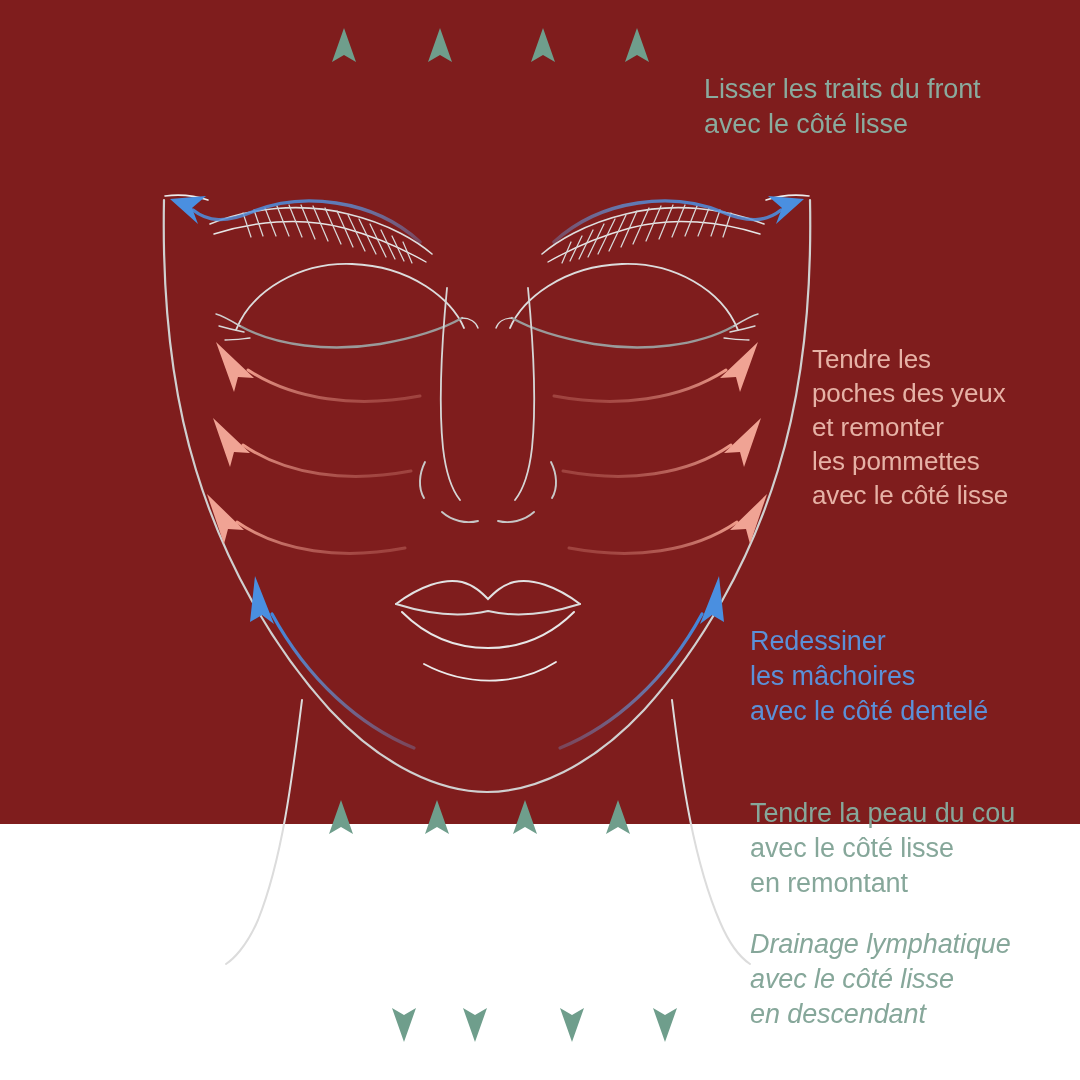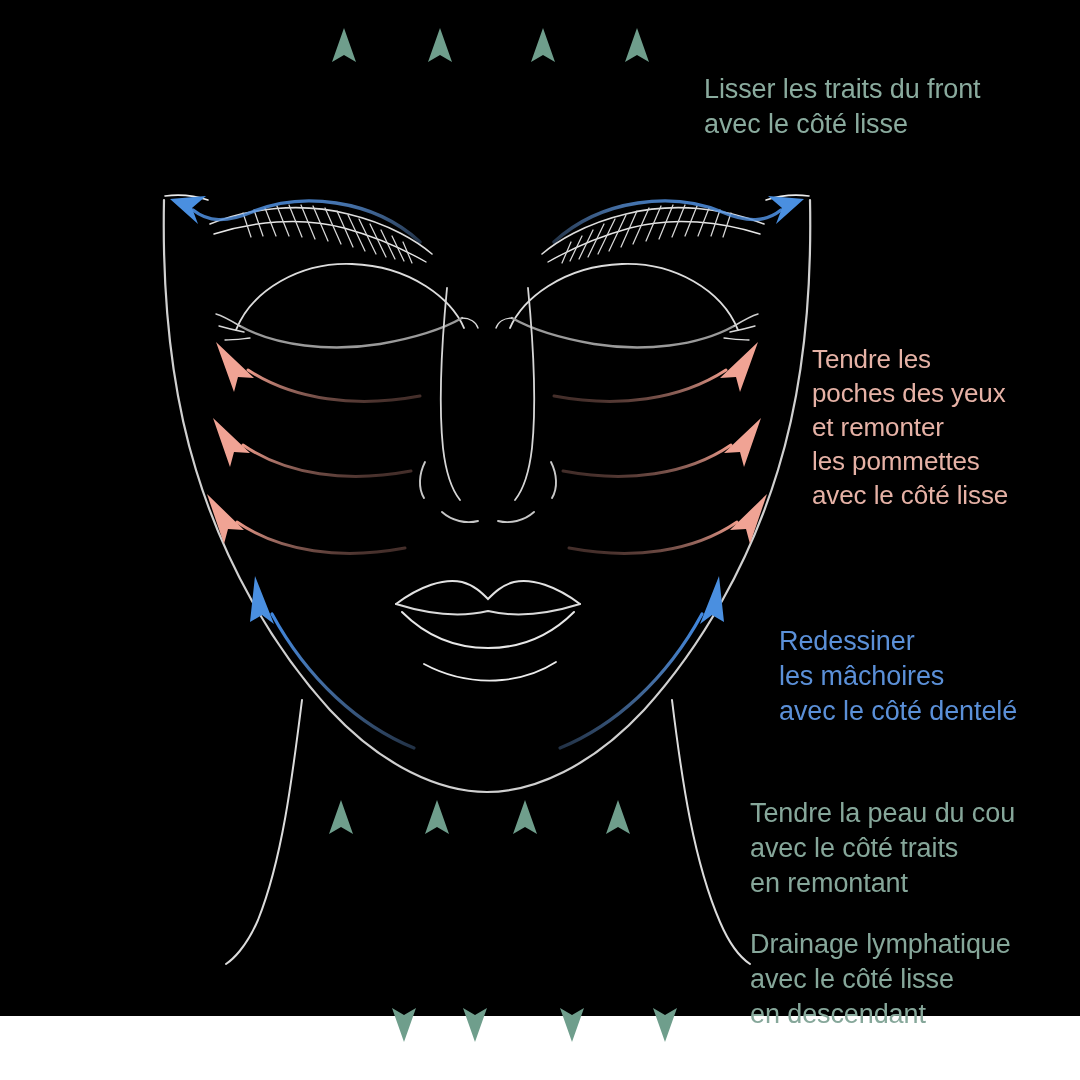--- a/index.html
+++ b/index.html
@@ -9,22 +9,22 @@
   }
   body {
     width: 1080px;
     height: 1080px;
     font-family: "Liberation Sans", sans-serif;
     overflow: hidden;
   }
   #stage {
     position: relative;
     width: 1080px;
-    height: 1016px;
-    background: #000000;
+    height: 824px;
+    background: #7f1d1d;
   }
   #diagram {
     position: absolute;
     left: 0;
     top: 0;
     width: 1080px;
     height: 1080px;
   }
   .caption {
     position: absolute;
@@ -46,35 +46,35 @@
     font-size: 26px;
     color: #e6b2a6;
     line-height: 1.31;
   }
   .cap-jaw {
     left: 750px;
     top: 624px;
     font-size: 27px;
     color: #5b90d8;
     line-height: 1.30;
-    margin-left: 29px;
   }
   .cap-neck-up {
     left: 750px;
     top: 796px;
     font-size: 27px;
     color: #86a79a;
     line-height: 1.30;
   }
   .cap-neck-down {
     left: 750px;
     top: 927px;
     font-size: 27px;
     color: #86a79a;
     line-height: 1.30;
+    font-style: italic;
   }
 </style>
 </head>
 <body>
 
 <div id="stage">
 
   <svg id="diagram" viewBox="0 0 1080 1080" xmlns="http://www.w3.org/2000/svg">
 
     <defs>
@@ -328,20 +328,20 @@
 poches des yeux
 et remonter
 les pommettes
 avec le côté lisse</div>
 
   <div class="caption cap-jaw">Redessiner
 les mâchoires
 avec le côté dentelé</div>
 
   <div class="caption cap-neck-up">Tendre la peau du cou
-avec le côté traits
+avec le côté lisse
 en remontant</div>
 
   <div class="caption cap-neck-down">Drainage lymphatique
 avec le côté lisse
 en descendant</div>
 
 </div>
 
 </body></html>

